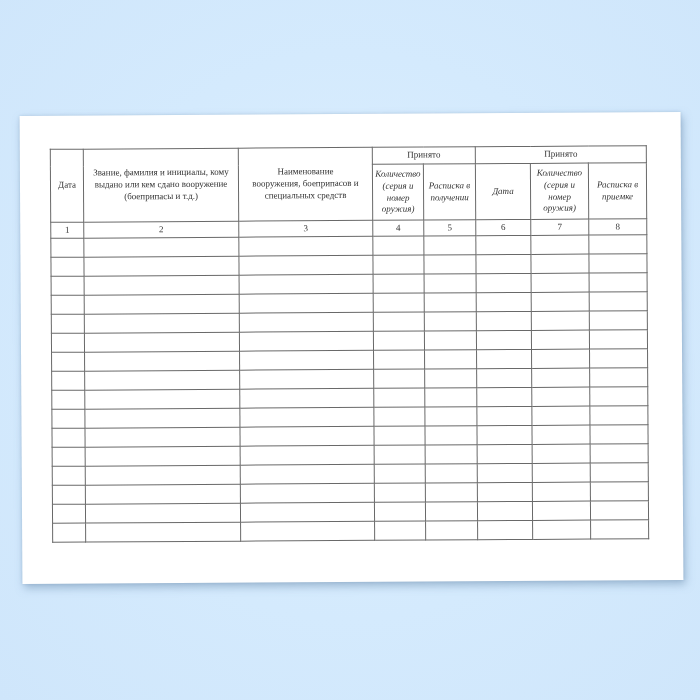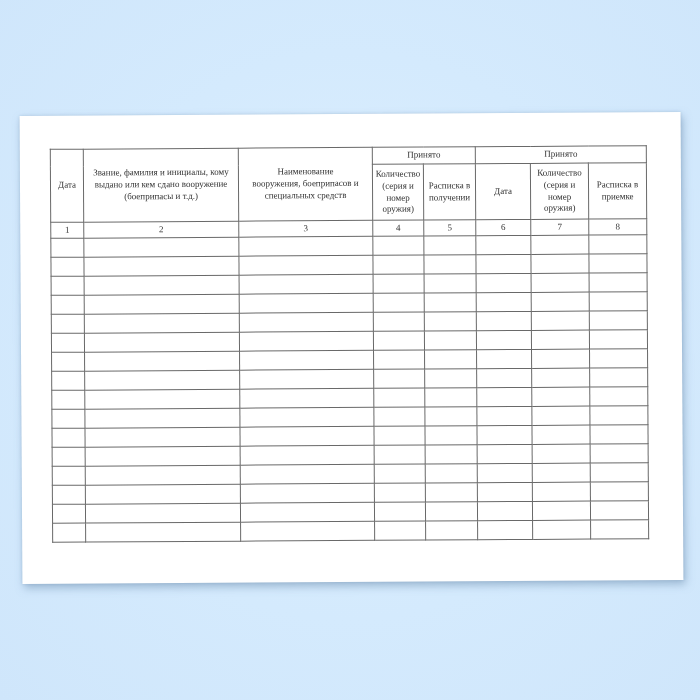--- a/index.html
+++ b/index.html
@@ -44,21 +44,21 @@
     font-weight: normal;
     text-align: center;
     vertical-align: middle;
   }
   .form-table th {
     font-size: 9px;
     line-height: 1.32;
     white-space: pre-line;
   }
   tr.row-groups th.grp { height: 16px; }
-  tr.row-subheads th   { height: 55px; }
+  tr.row-subheads th   { height: 55px; font-style: italic; }
   tr.row-nums th       { height: 15px; font-size: 9px; }
   tbody td             { height: 18px; }
 </style>
 </head>
 <body>
 
 <div class="backdrop">
   <div class="page">
     <table class="form-table">
       <colgroup>

